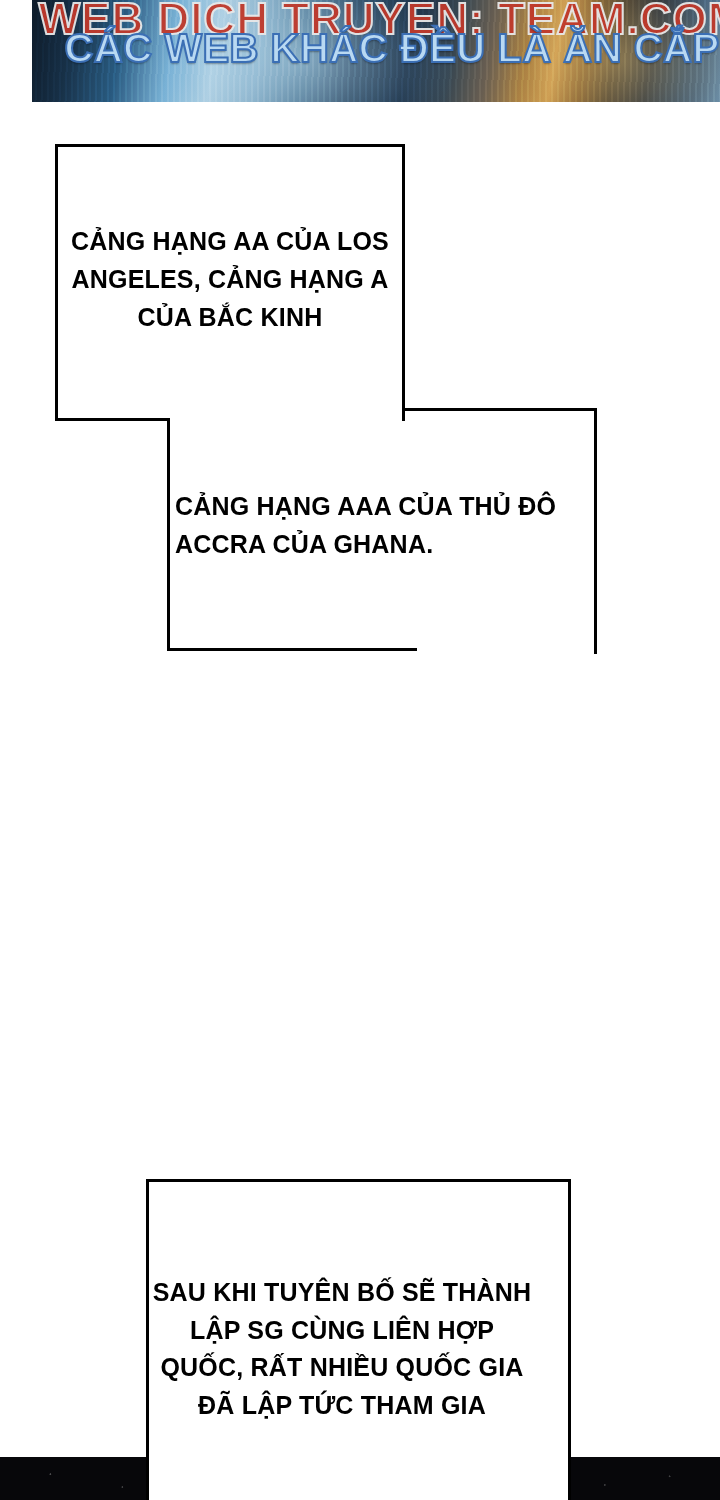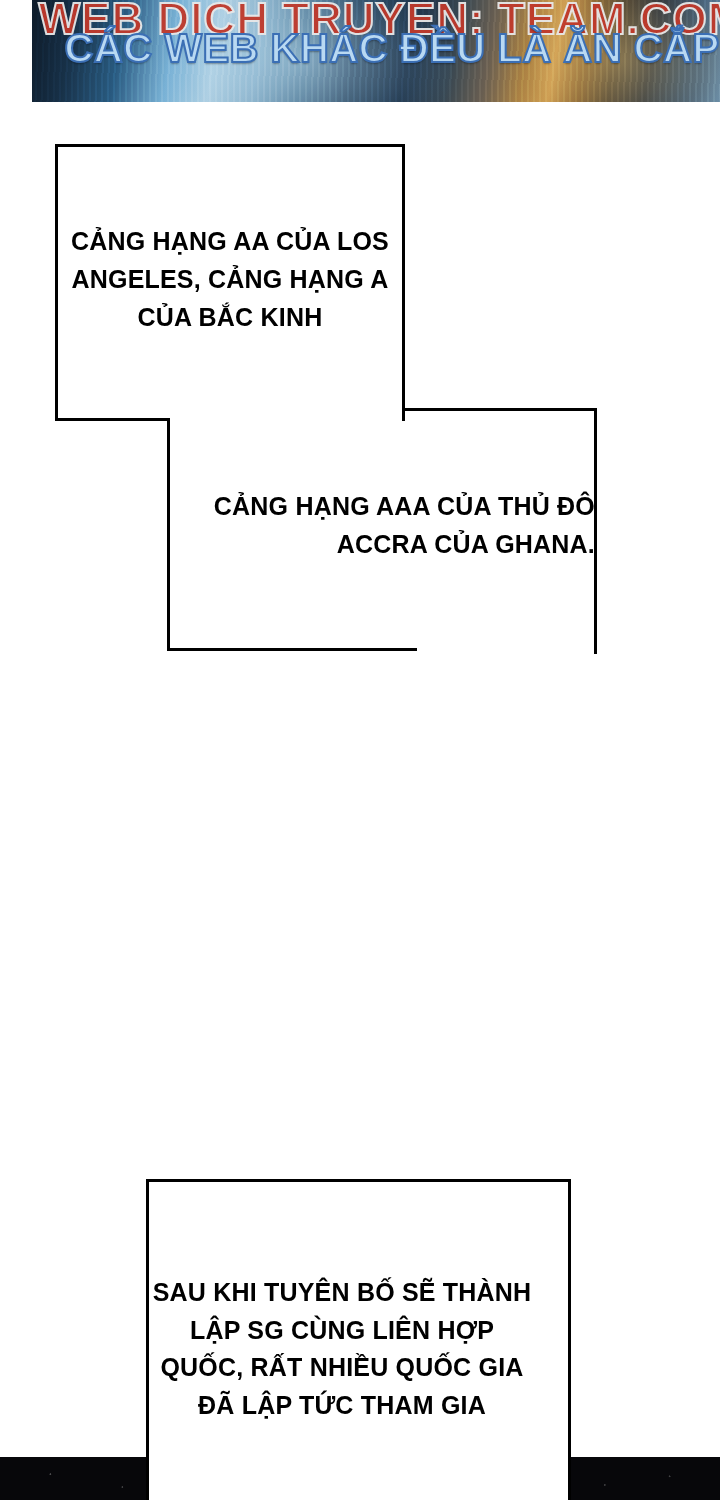--- a/index.html
+++ b/index.html
@@ -176,21 +176,21 @@
     top: 546px;
     width: 250px;
     height: 3px;
     background: #000;
   }
   .bubble2-text {
     position: absolute;
     left: 175px;
     top: 385px;
     width: 420px;
-    text-align: right;
+    text-align: left;
     font-size: 25px;
     font-weight: 700;
     line-height: 1.52;
     color: #000;
     letter-spacing: 0.2px;
   }
 
   
   .bubble3 {
     position: absolute;

